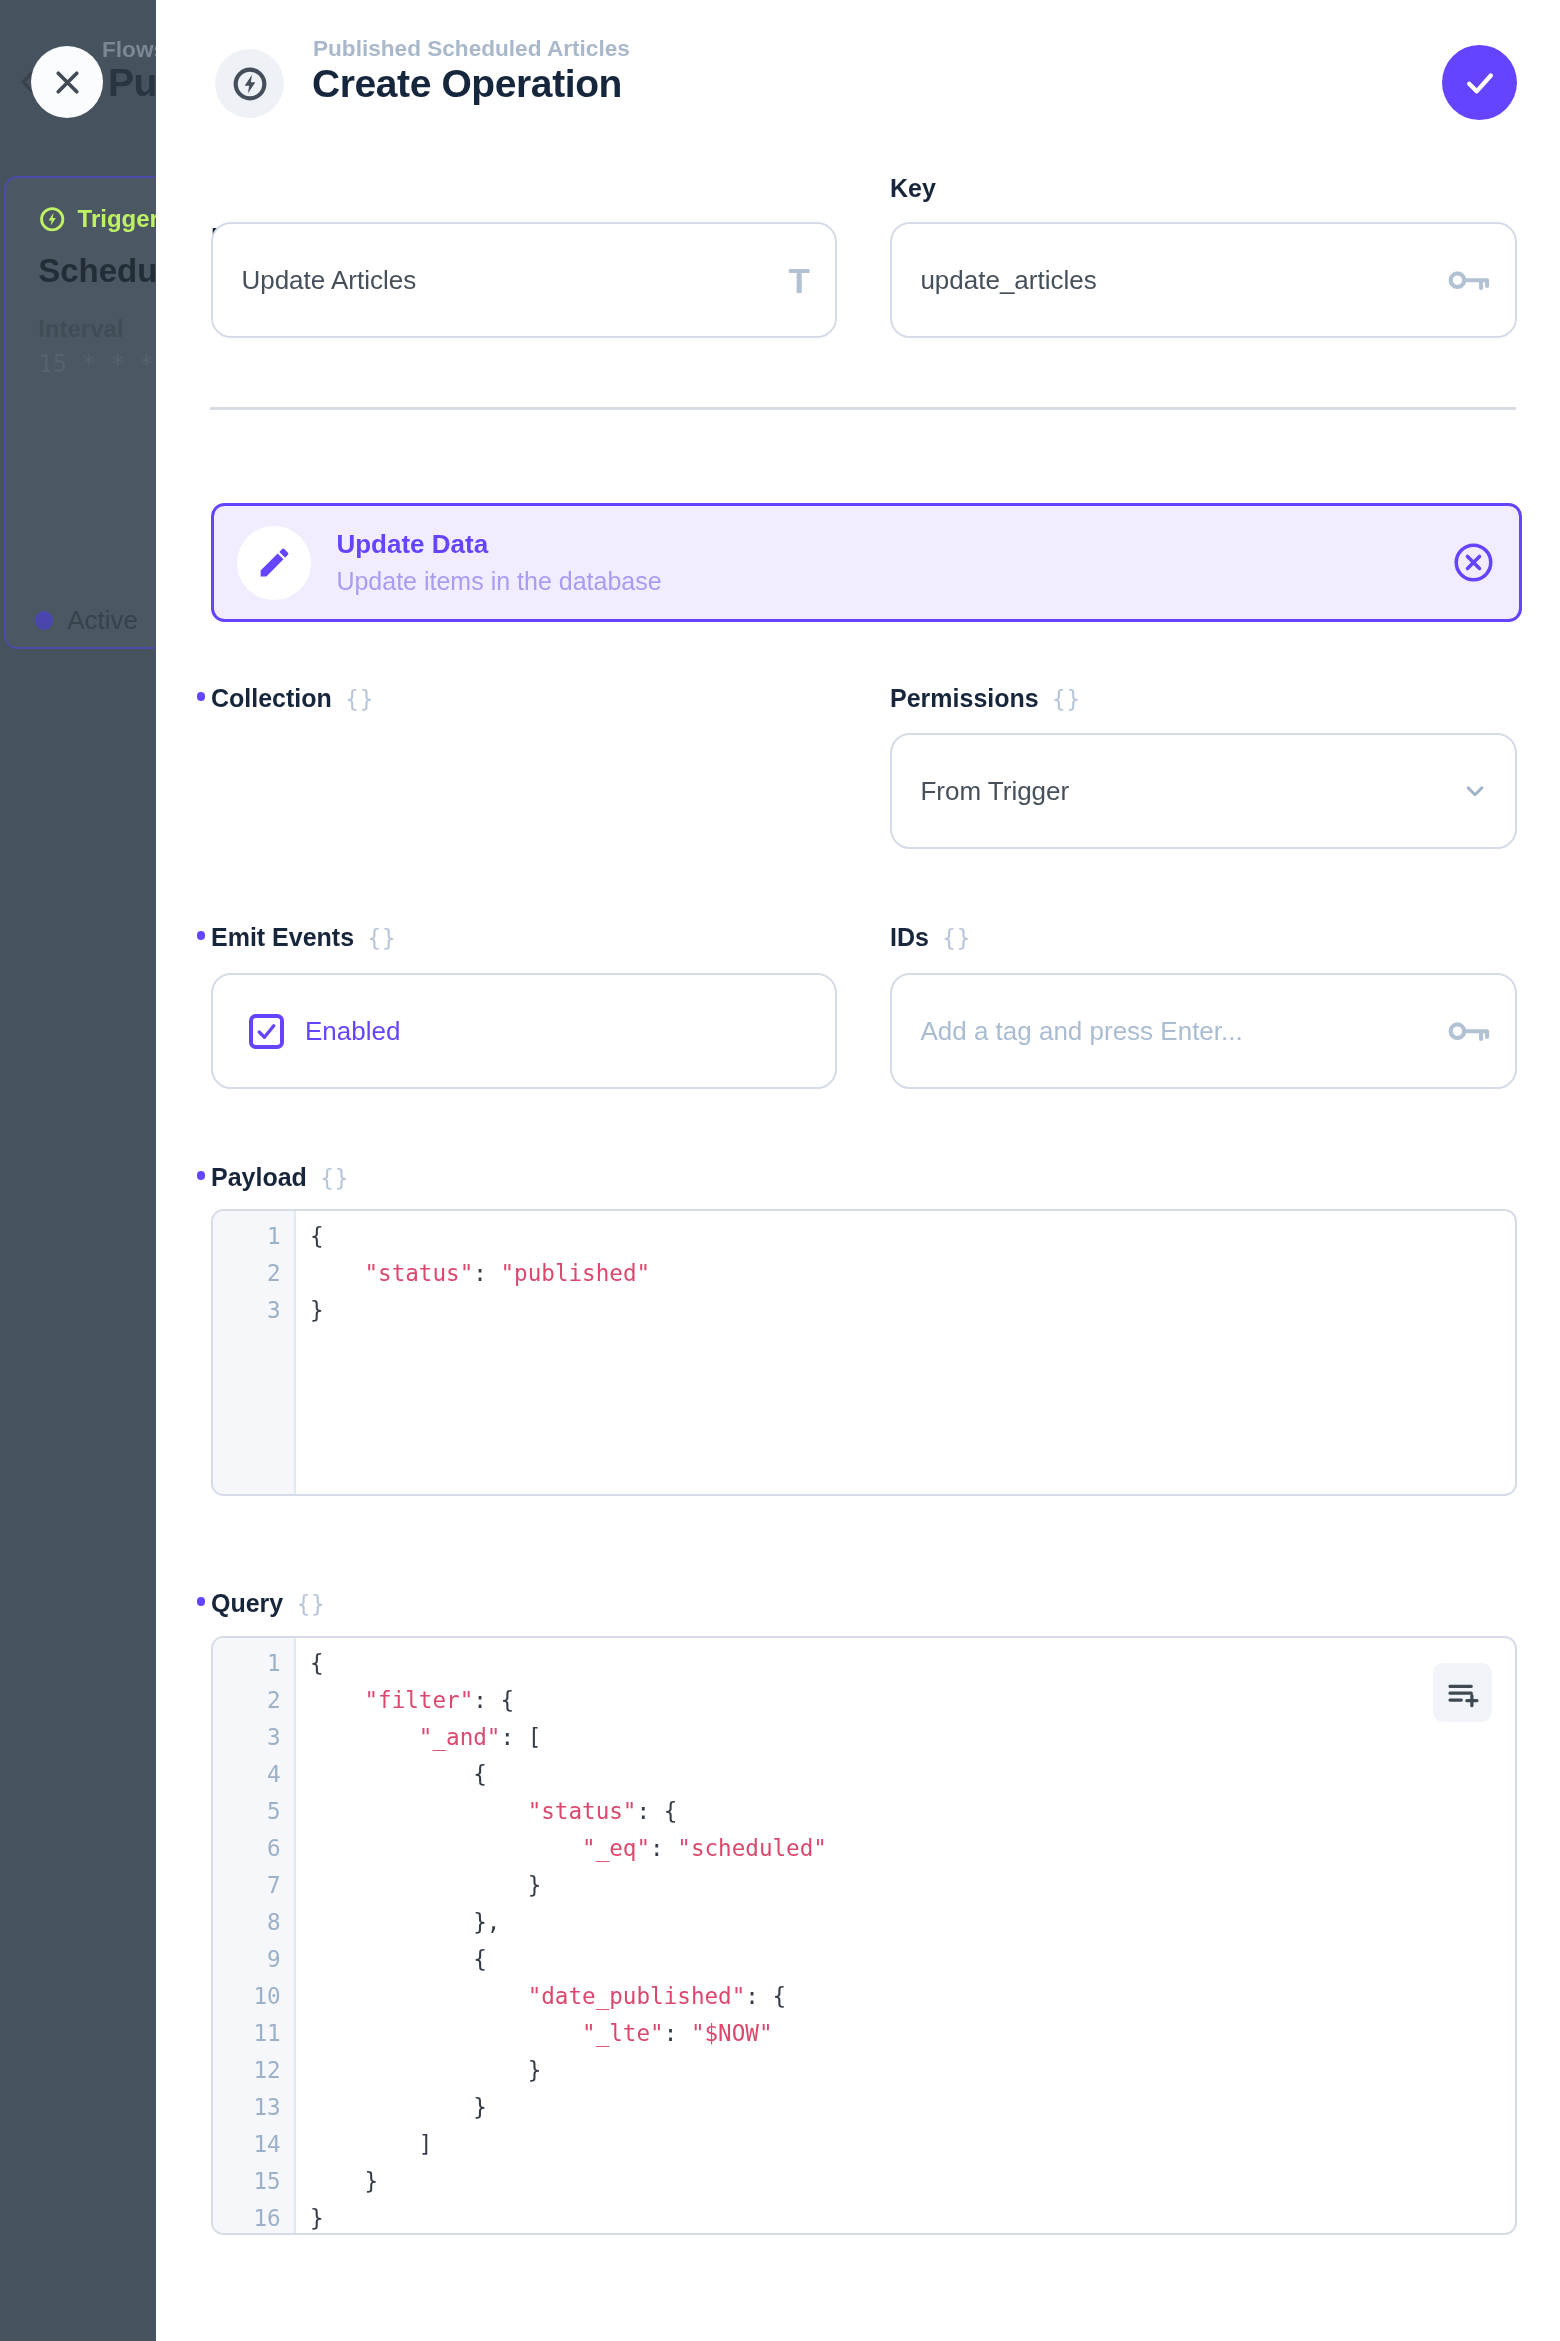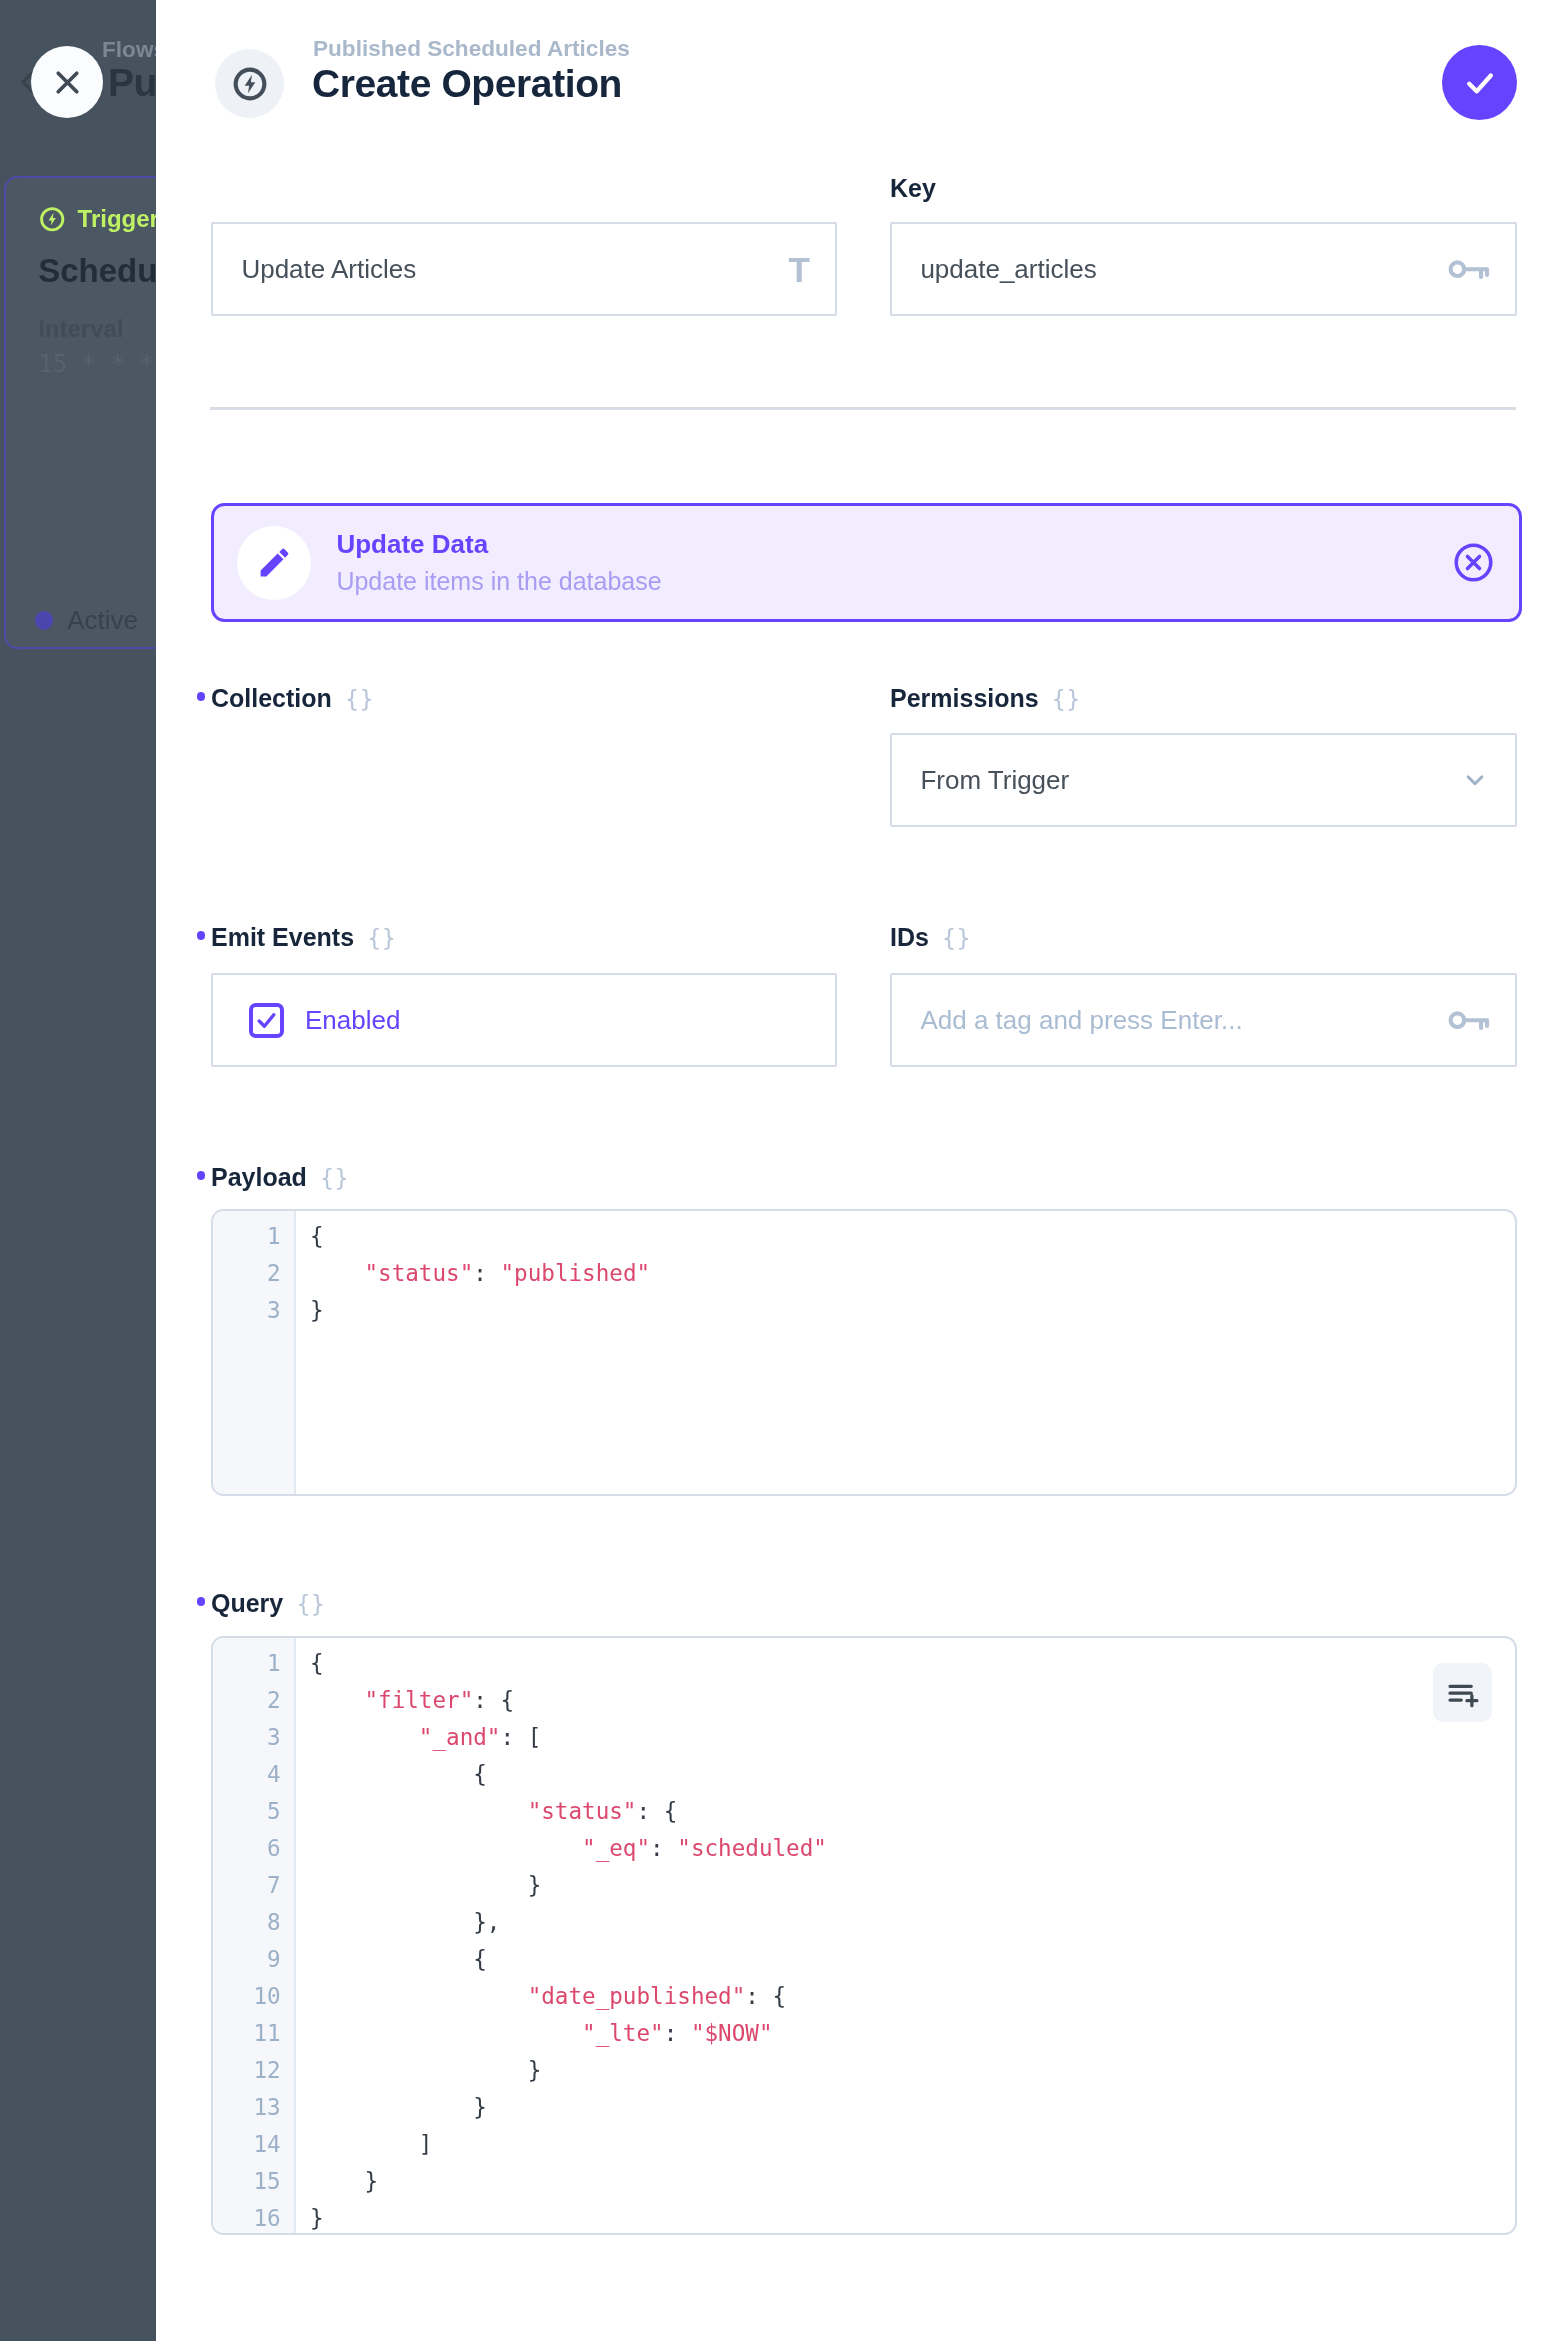--- a/index.html
+++ b/index.html
@@ -80,22 +80,22 @@
   }
   .req-dot {
     position:absolute; left:-14.2px; top:8.4px; width:8.4px; height:8.4px;
     border-radius:50%; background:#6644ff;
   }
   .braces {
     font-family:"DejaVu Sans Mono", monospace; font-size:22.6px; font-weight:400;
     color:#b7c5d8; letter-spacing:0.8px; cursor:pointer;
   }
   .input, .select, .check-field {
-    position:absolute; height:94px; background:#fff;
-    border:2.5px solid #d5dce7; border-radius:2px;
+    position:absolute; height:116px; background:#fff;
+    border:2.5px solid #d5dce7; border-radius:20px;
     display:flex; align-items:center; padding:0 25px 0 28.4px;
   }
   .input input {
     border:none; outline:none; flex:1; min-width:0; background:transparent;
     font-family:inherit; font-size:26px; color:#46505a; padding:0;
   }
   .input input::placeholder { color:#a9bcd2; opacity:1; }
   .select { cursor:pointer; justify-content:space-between; }
   .select .value { font-size:26px; color:#46505a; }
   .t-icon { font-size:35px; font-weight:700; color:#b3c1d4; line-height:1; }

